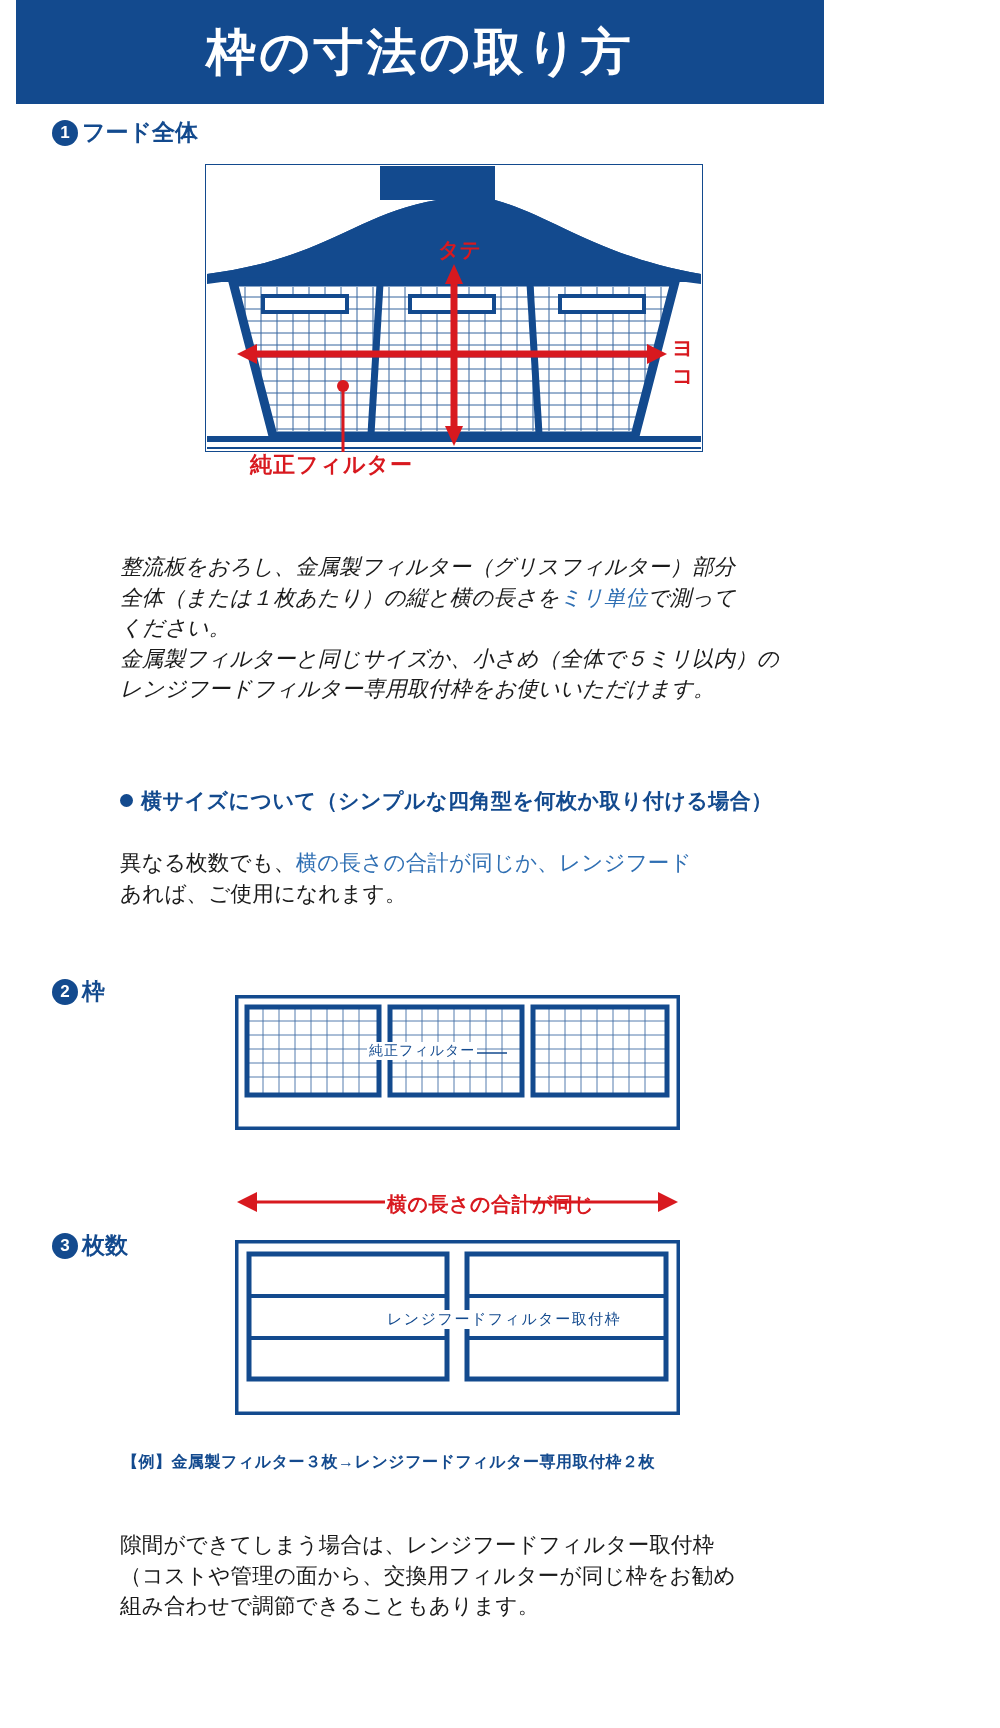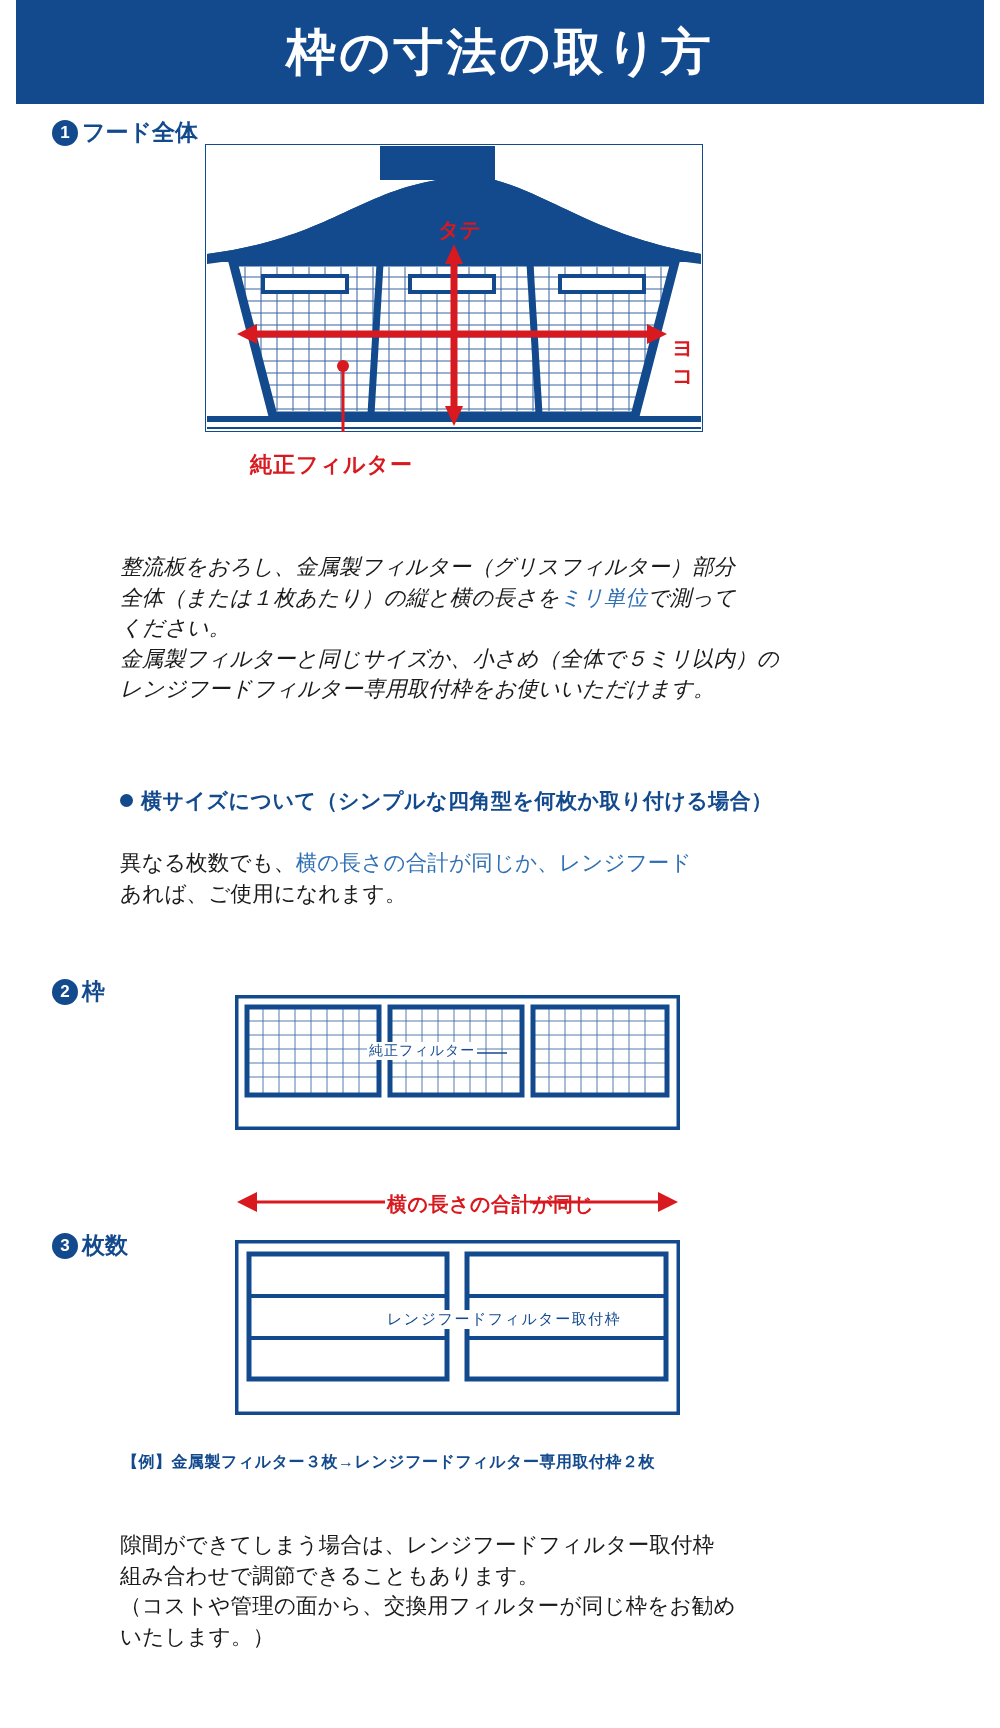--- a/index.html
+++ b/index.html
@@ -19,21 +19,21 @@
     position: relative;
     width: 1000px;
     height: 1728px;
   }
 
   
   .header-bar {
     position: absolute;
     left: 16px;
     top: 0;
-    width: 968px;
+    width: 808px;
     height: 104px;
     background: #134a8e;
     display: flex;
     align-items: center;
     justify-content: center;
   }
   .header-title {
     color: #ffffff;
     font-size: 50px;
     font-weight: bold;
@@ -68,21 +68,21 @@
   }
 
   #sec1 { left: 52px; top: 117px; }
   #sec2 { left: 52px; top: 976px; }
   #sec3 { left: 52px; top: 1230px; }
 
   
   .fig1 {
     position: absolute;
     left: 205px;
-    top: 144px;
+    top: 164px;
     width: 498px;
     height: 288px;
   }
 
   
   .para {
     position: absolute;
     font-size: 21.5px;
     line-height: 1.42;
     color: #1a1a1a;
@@ -241,21 +241,21 @@
 
       <line x1="44" y1="190" x2="450" y2="190" stroke="#d8191f" stroke-width="7"></line>
       <polygon points="32,190 52,180 52,200" fill="#d8191f"></polygon>
       <polygon points="462,190 442,180 442,200" fill="#d8191f"></polygon>
 
       <circle cx="138" cy="222" r="6" fill="#d8191f"></circle>
       <line x1="138" y1="222" x2="138" y2="300" stroke="#d8191f" stroke-width="3"></line>
     </svg>
 
     <div style="position:absolute;left:233px;top:72px;color:#d8191f;font-size:21px;font-weight:bold;">タテ</div>
-    <div style="position:absolute;left:467px;top:170px;color:#d8191f;font-size:21px;font-weight:bold;margin-top:20px;">ヨコ</div>
+    <div style="position:absolute;left:467px;top:170px;color:#d8191f;font-size:21px;font-weight:bold;">ヨコ</div>
   </div>
   <div style="position:absolute;left:250px;top:450px;color:#d8191f;font-size:22px;font-weight:bold;letter-spacing:1px;">純正フィルター</div>
 
   <div class="para" id="para1">
     <div><span>整流板をおろし、金属製フィルター（グリスフィルター）部分</span></div>
     <div>
       <span>全体（または１枚あたり）の縦と横の長さを</span><span class="blue-text">ミリ単位</span><span>で測って</span>
     </div>
     <div><span>ください。</span></div>
     <div><span>金属製フィルターと同じサイズか、小さめ（全体で５ミリ以内）の</span></div>
@@ -374,18 +374,17 @@
       <rect x="72" y="152" width="80" height="7" fill="#ffffff"></rect>
       <rect x="292" y="152" width="80" height="7" fill="#ffffff"></rect>
     </svg>
     <div style="position:absolute;left:110px;top:70px;font-size:15px;color:#134a8e;letter-spacing:1.5px;background:#ffffff;padding:0 4px;margin-left:38px;">レンジフードフィルター取付枠</div>
   </div>
 
   <div class="example-line">【例】金属製フィルター３枚→レンジフードフィルター専用取付枠２枚</div>
 
   <div class="para" id="para3">
     <div><span>隙間ができてしまう場合は、レンジフードフィルター取付枠</span></div>
+    <div><span>（コストや管理の面から、交換用フィルターが同じ枠をお勧め</span></div>
     <div><span>組み合わせで調節できることもあります。</span></div>
-    <div><span>（コストや管理の面から、交換用フィルターが同じ枠をお勧め</span></div>
-    <div><span>いたします。）</span></div>
   </div>
 
 </div>
 
 </body></html>

